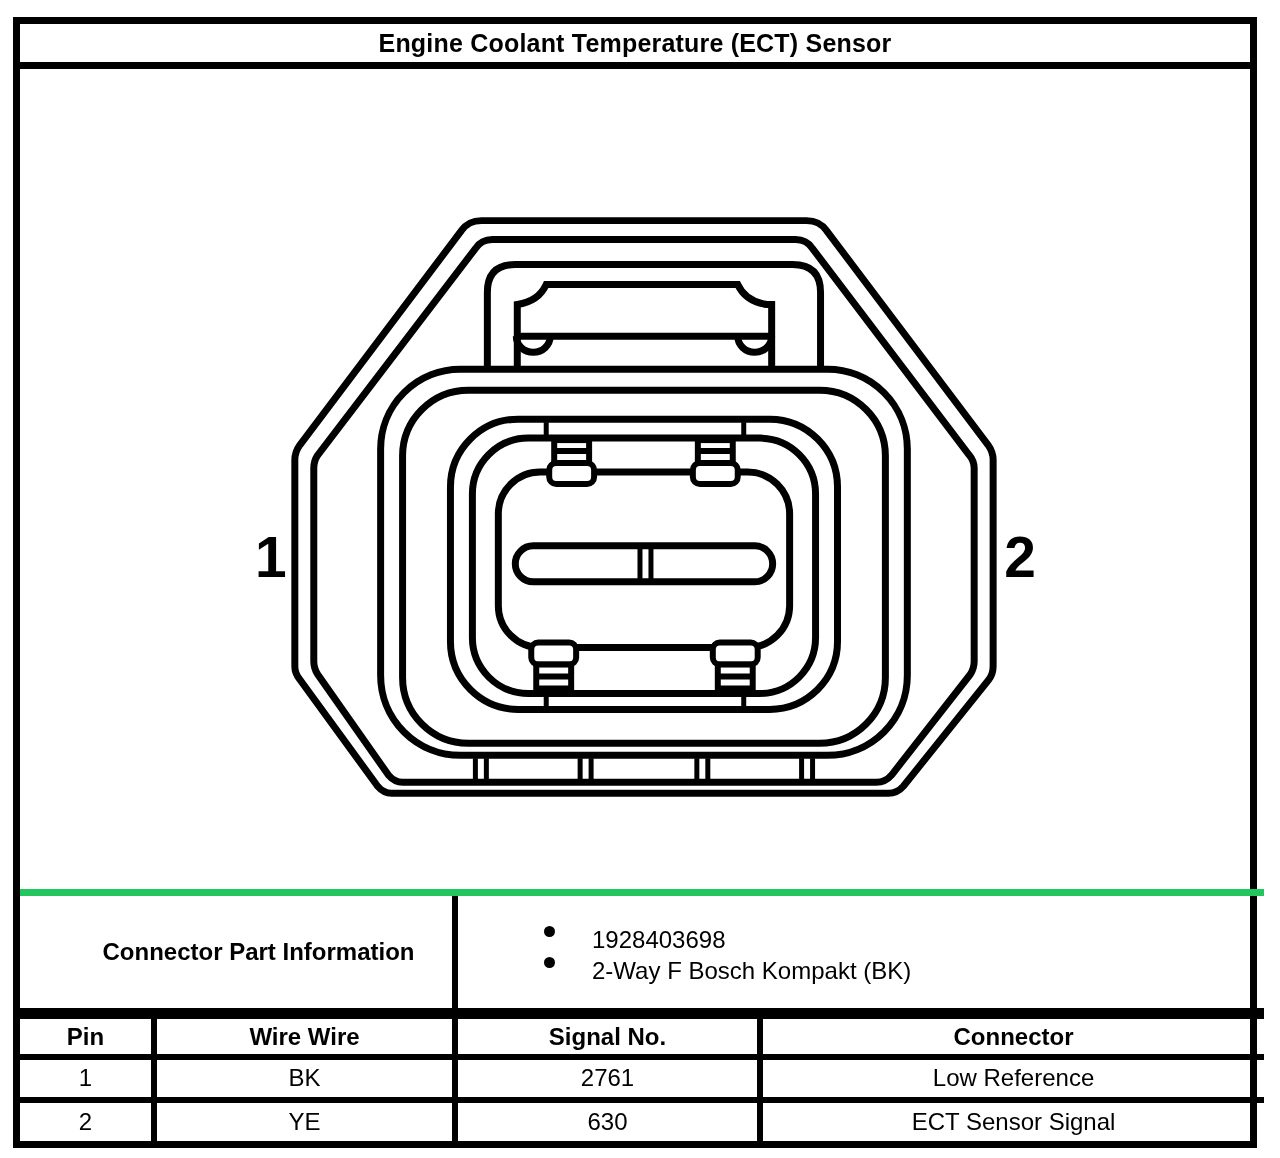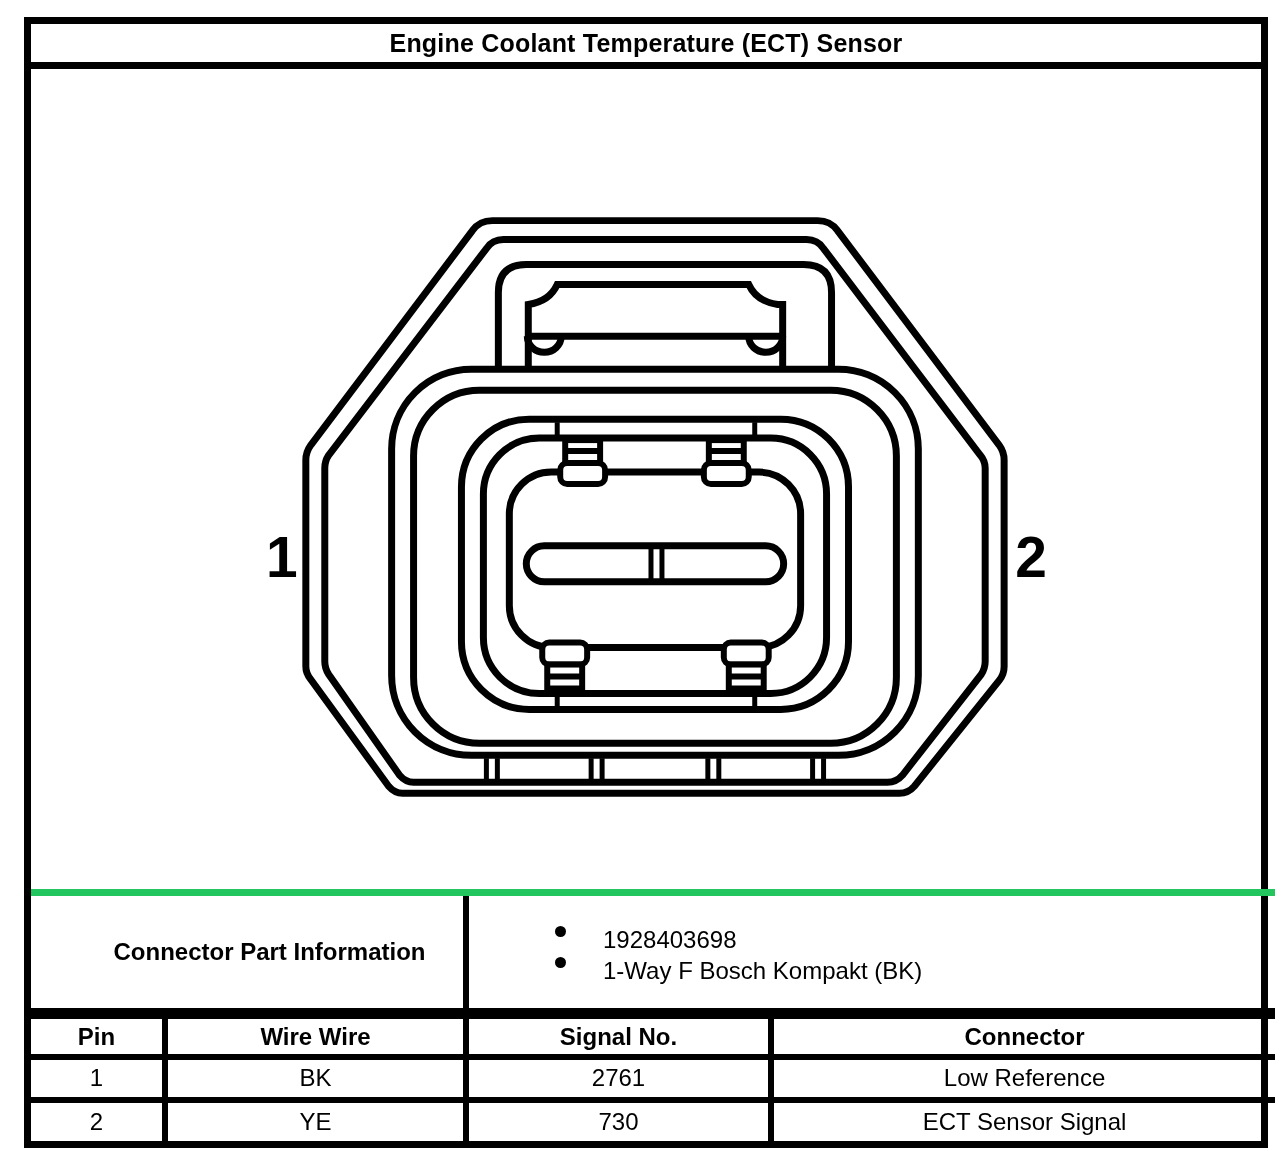--- a/index.html
+++ b/index.html
@@ -1,21 +1,21 @@
 <!DOCTYPE html>
 <html><head>
 <meta charset="utf-8">
 <style>
   html, body { margin:0; padding:0; }
   body {
     width:1280px; height:1158px; background:#ffffff; position:relative;
     font-family:"Liberation Sans", sans-serif; color:#000;
   }
   .frame {
-    position:absolute; left:24px; top:17px; width:1244px; height:1131px;
+    position:absolute; left:13px; top:17px; width:1244px; height:1131px;
     border:7px solid #000; box-sizing:border-box;
     display:flex; flex-direction:column; background:#fff;
   }
   .titlebar {
     height:45px; box-sizing:border-box; border-bottom:7px solid #000;
     display:flex; align-items:center; justify-content:center;
     font-size:25px; font-weight:bold; letter-spacing:0.2px;
   }
   .diagram-area { height:820px; position:relative; overflow:hidden; }
   .diagram-area svg { display:block; width:100%; height:100%; }
@@ -134,39 +134,39 @@
         <tr class="row-cpi">
       <td colspan="2" class="cpi-label">Connector Part Information</td>
       <td colspan="2" class="bullets">
         <div class="bullet-list">
           <div class="bullet-item">
             <span class="bullet-dot"></span>
             <span>1928403698</span>
           </div>
           <div class="bullet-item">
             <span class="bullet-dot"></span>
-            <span>1-Way F Bosch Kompakt (BK)</span>
+            <span>2-Way F Bosch Kompakt (BK)</span>
           </div>
         </div>
       </td>
     </tr>
     <tr class="row-head">
       <td>Pin</td>
       <td>Wire Wire</td>
       <td>Signal No.</td>
       <td>Connector</td>
     </tr>
     <tr class="row-pin1">
       <td>1</td>
       <td>BK</td>
       <td>2761</td>
       <td class="fn">Low Reference</td>
     </tr>
     <tr class="row-pin2">
       <td>2</td>
       <td>YE</td>
-      <td>730</td>
+      <td>630</td>
       <td class="fn">ECT Sensor Signal</td>
     </tr>
   </tbody>
     </table>
 
 </div>
 
 </body></html>

